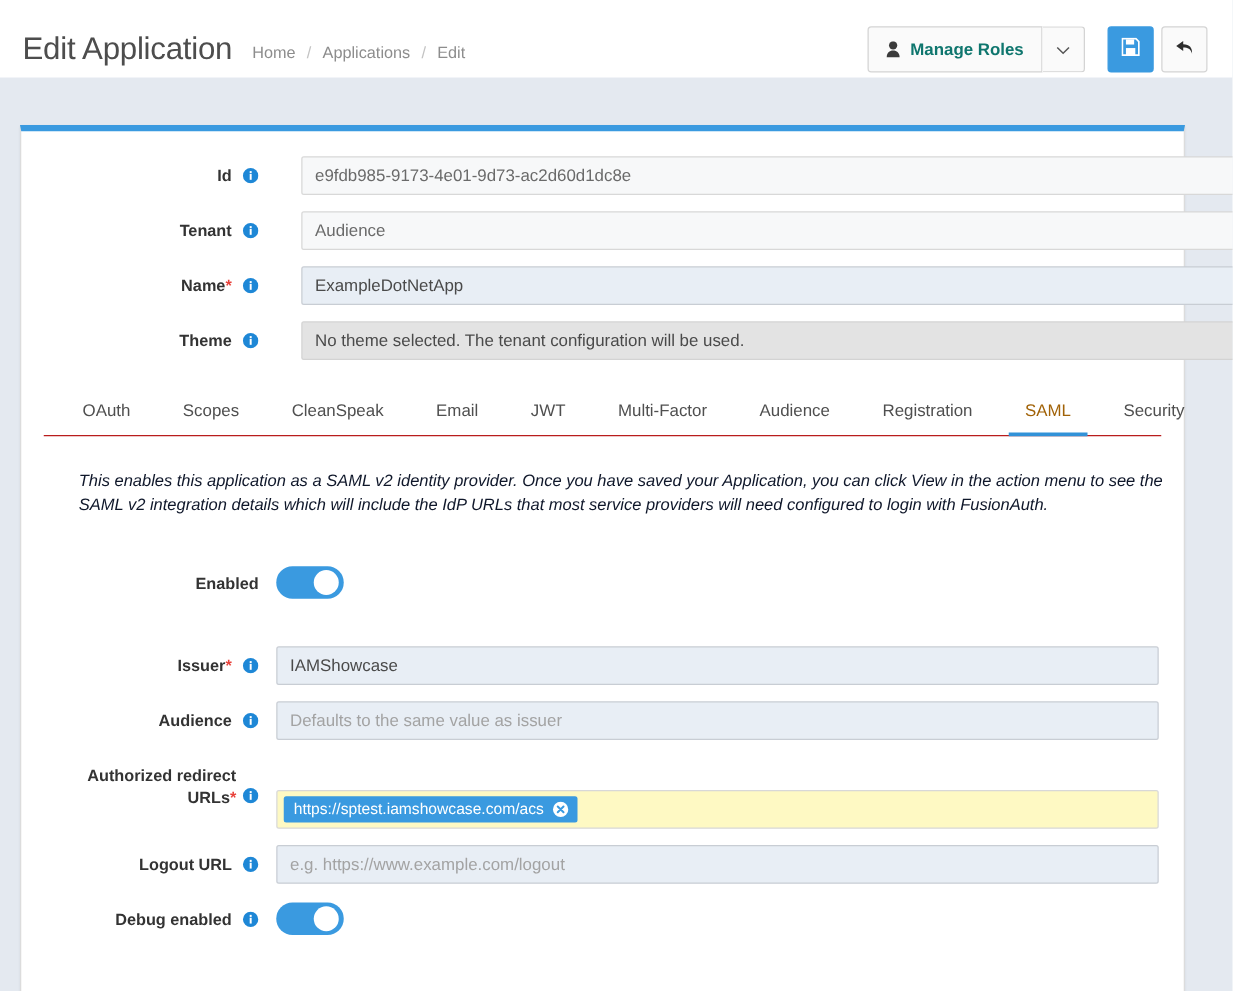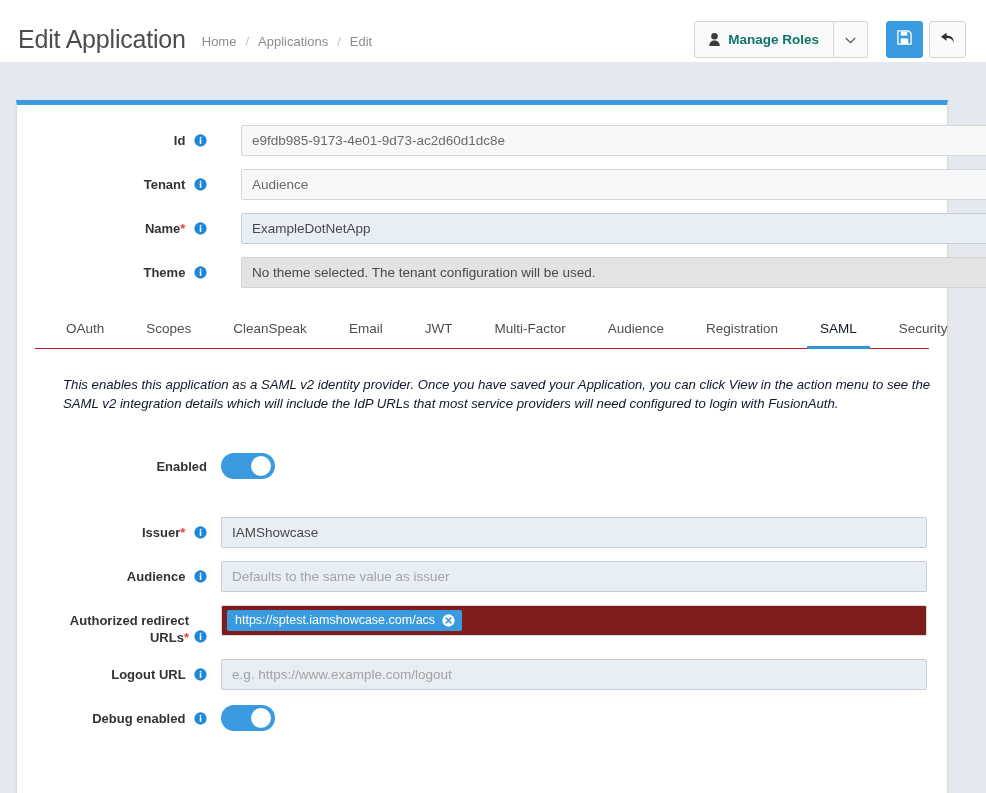--- a/index.html
+++ b/index.html
@@ -189,21 +189,21 @@
   .tab {
     padding: 9px 13px 10px 13px;
     font-size: 13.5px;
     color: #4f4f4f;
     cursor: pointer;
     border-bottom: 3px solid transparent;
     margin-bottom: -1px;
     white-space: nowrap;
   }
   .tab.active {
-    color: #0f172a;
+    color: #a16207;
     border-bottom-color: #3192d8;
   }
 
   
   .saml-body { padding-top: 26px; }
   .desc {
     font-style: italic;
     font-size: 13.2px;
     color: #0f172a;
     line-height: 19px;
@@ -230,27 +230,28 @@
     border-radius: 50%;
     background: #fff;
   }
 
   
   .chip-field {
     box-sizing: border-box;
     width: 100%;
     min-height: 31px;
     border: 1px solid #d8d8d8;
-    background: #7f1d1d;
+    background: #fef9c3;
     border-radius: 2px;
     padding: 3px 5px;
     display: flex;
     align-items: center;
     flex-wrap: wrap;
     gap: 4px;
+    margin-top: 27px;
   }
   .chip {
     background: #3a9ae0;
     color: #fff;
     font-size: 12.5px;
     border-radius: 2px;
     padding: 3px 7px 4px 8px;
     display: flex;
     align-items: center;
     gap: 7px;

